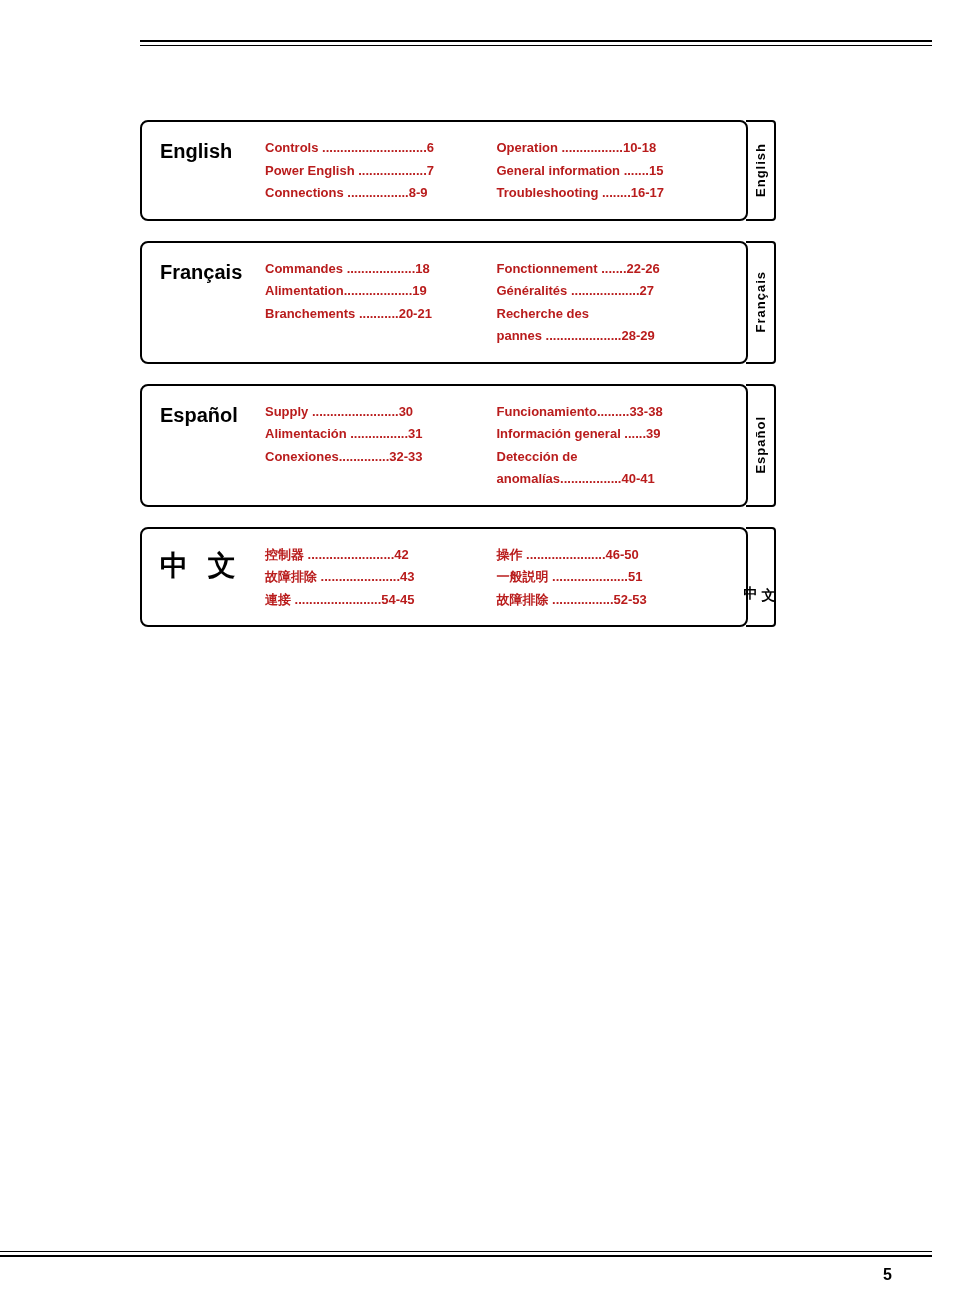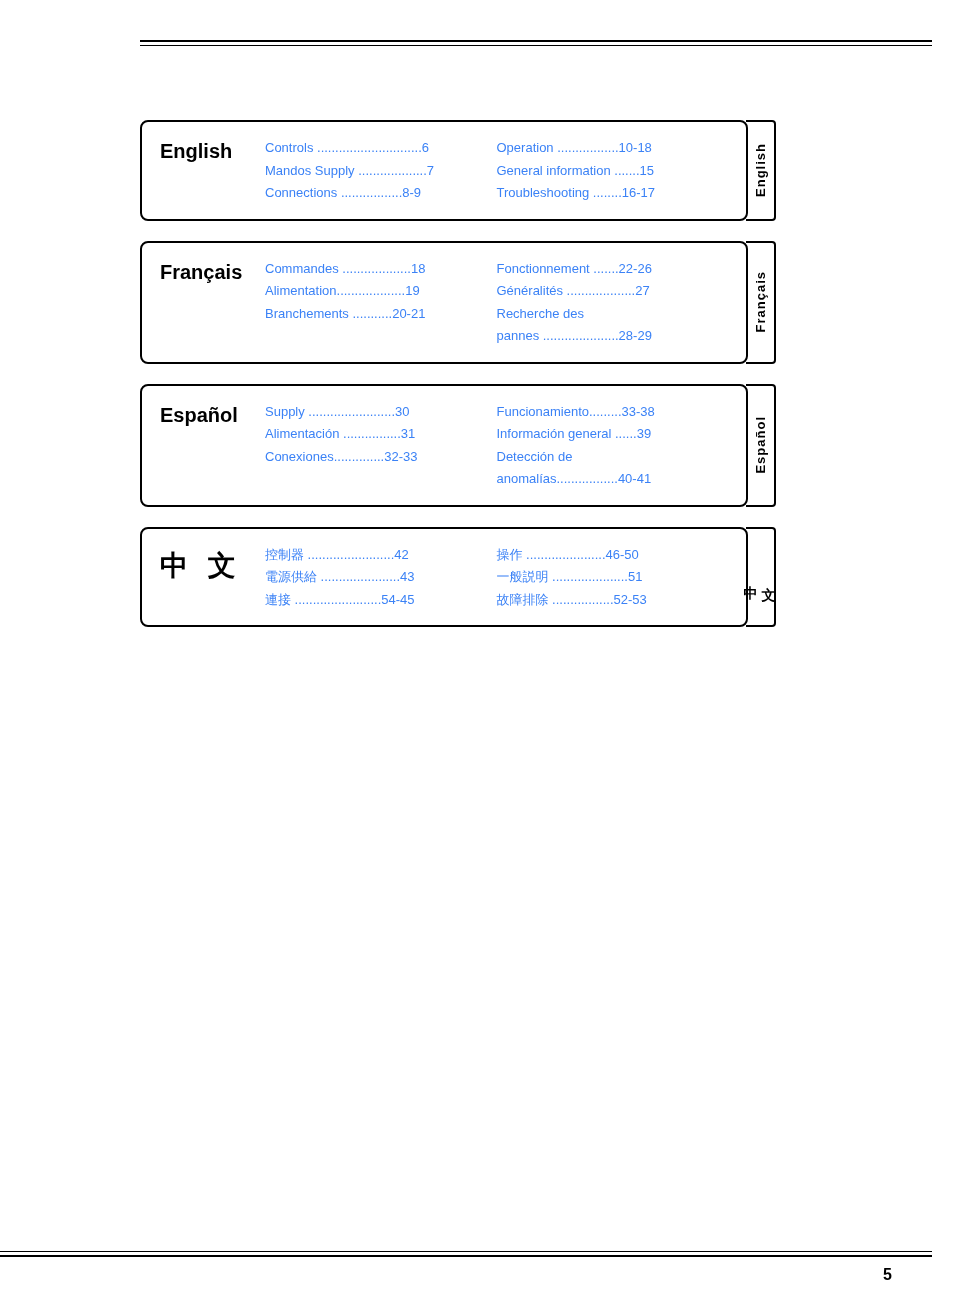--- a/index.html
+++ b/index.html
@@ -100,21 +100,22 @@
       display: flex;
       flex-direction: column;
       gap: 3px;
     }
 
     .toc-entry {
       font-size: 13px;
       font-family: Arial, Helvetica, sans-serif;
       white-space: nowrap;
       line-height: 1.5;
-      color: #3b82f6;
+      color: #b91c1c;
+      font-weight: bold;
     }
 
     
     .side-tab {
       width: 30px;
       min-width: 30px;
       border: 2px solid #000;
       border-left: none;
       display: flex;
       align-items: center;
@@ -186,21 +187,21 @@
   </div>
 
   <div class="content-area">
 
     <div class="lang-section">
       <div class="lang-box">
         <div class="lang-label">English</div>
         <div class="toc-columns">
           <div class="toc-col">
             <span class="toc-entry">Controls .............................6</span>
-            <span class="toc-entry">Mandos Supply ...................7</span>
+            <span class="toc-entry">Power English ...................7</span>
             <span class="toc-entry">Connections .................8-9</span>
           </div>
           <div class="toc-col">
             <span class="toc-entry">Operation .................10-18</span>
             <span class="toc-entry">General information .......15</span>
             <span class="toc-entry">Troubleshooting ........16-17</span>
           </div>
         </div>
       </div>
       <div class="side-tab">
@@ -251,21 +252,21 @@
         <span class="side-tab-text">Español</span>
       </div>
     </div>
 
     <div class="lang-section">
       <div class="lang-box">
         <div class="lang-label-chinese">中 文</div>
         <div class="toc-columns">
           <div class="toc-col">
             <span class="toc-entry">控制器 ........................42</span>
-            <span class="toc-entry">電源供給 ......................43</span>
+            <span class="toc-entry">故障排除 ......................43</span>
             <span class="toc-entry">連接 ........................54-45</span>
           </div>
           <div class="toc-col">
             <span class="toc-entry">操作 ......................46-50</span>
             <span class="toc-entry">一般説明 .....................51</span>
             <span class="toc-entry">故障排除 .................52-53</span>
           </div>
         </div>
       </div>
       <div class="side-tab" style="align-items:center; justify-content:center; padding: 8px 0;">

